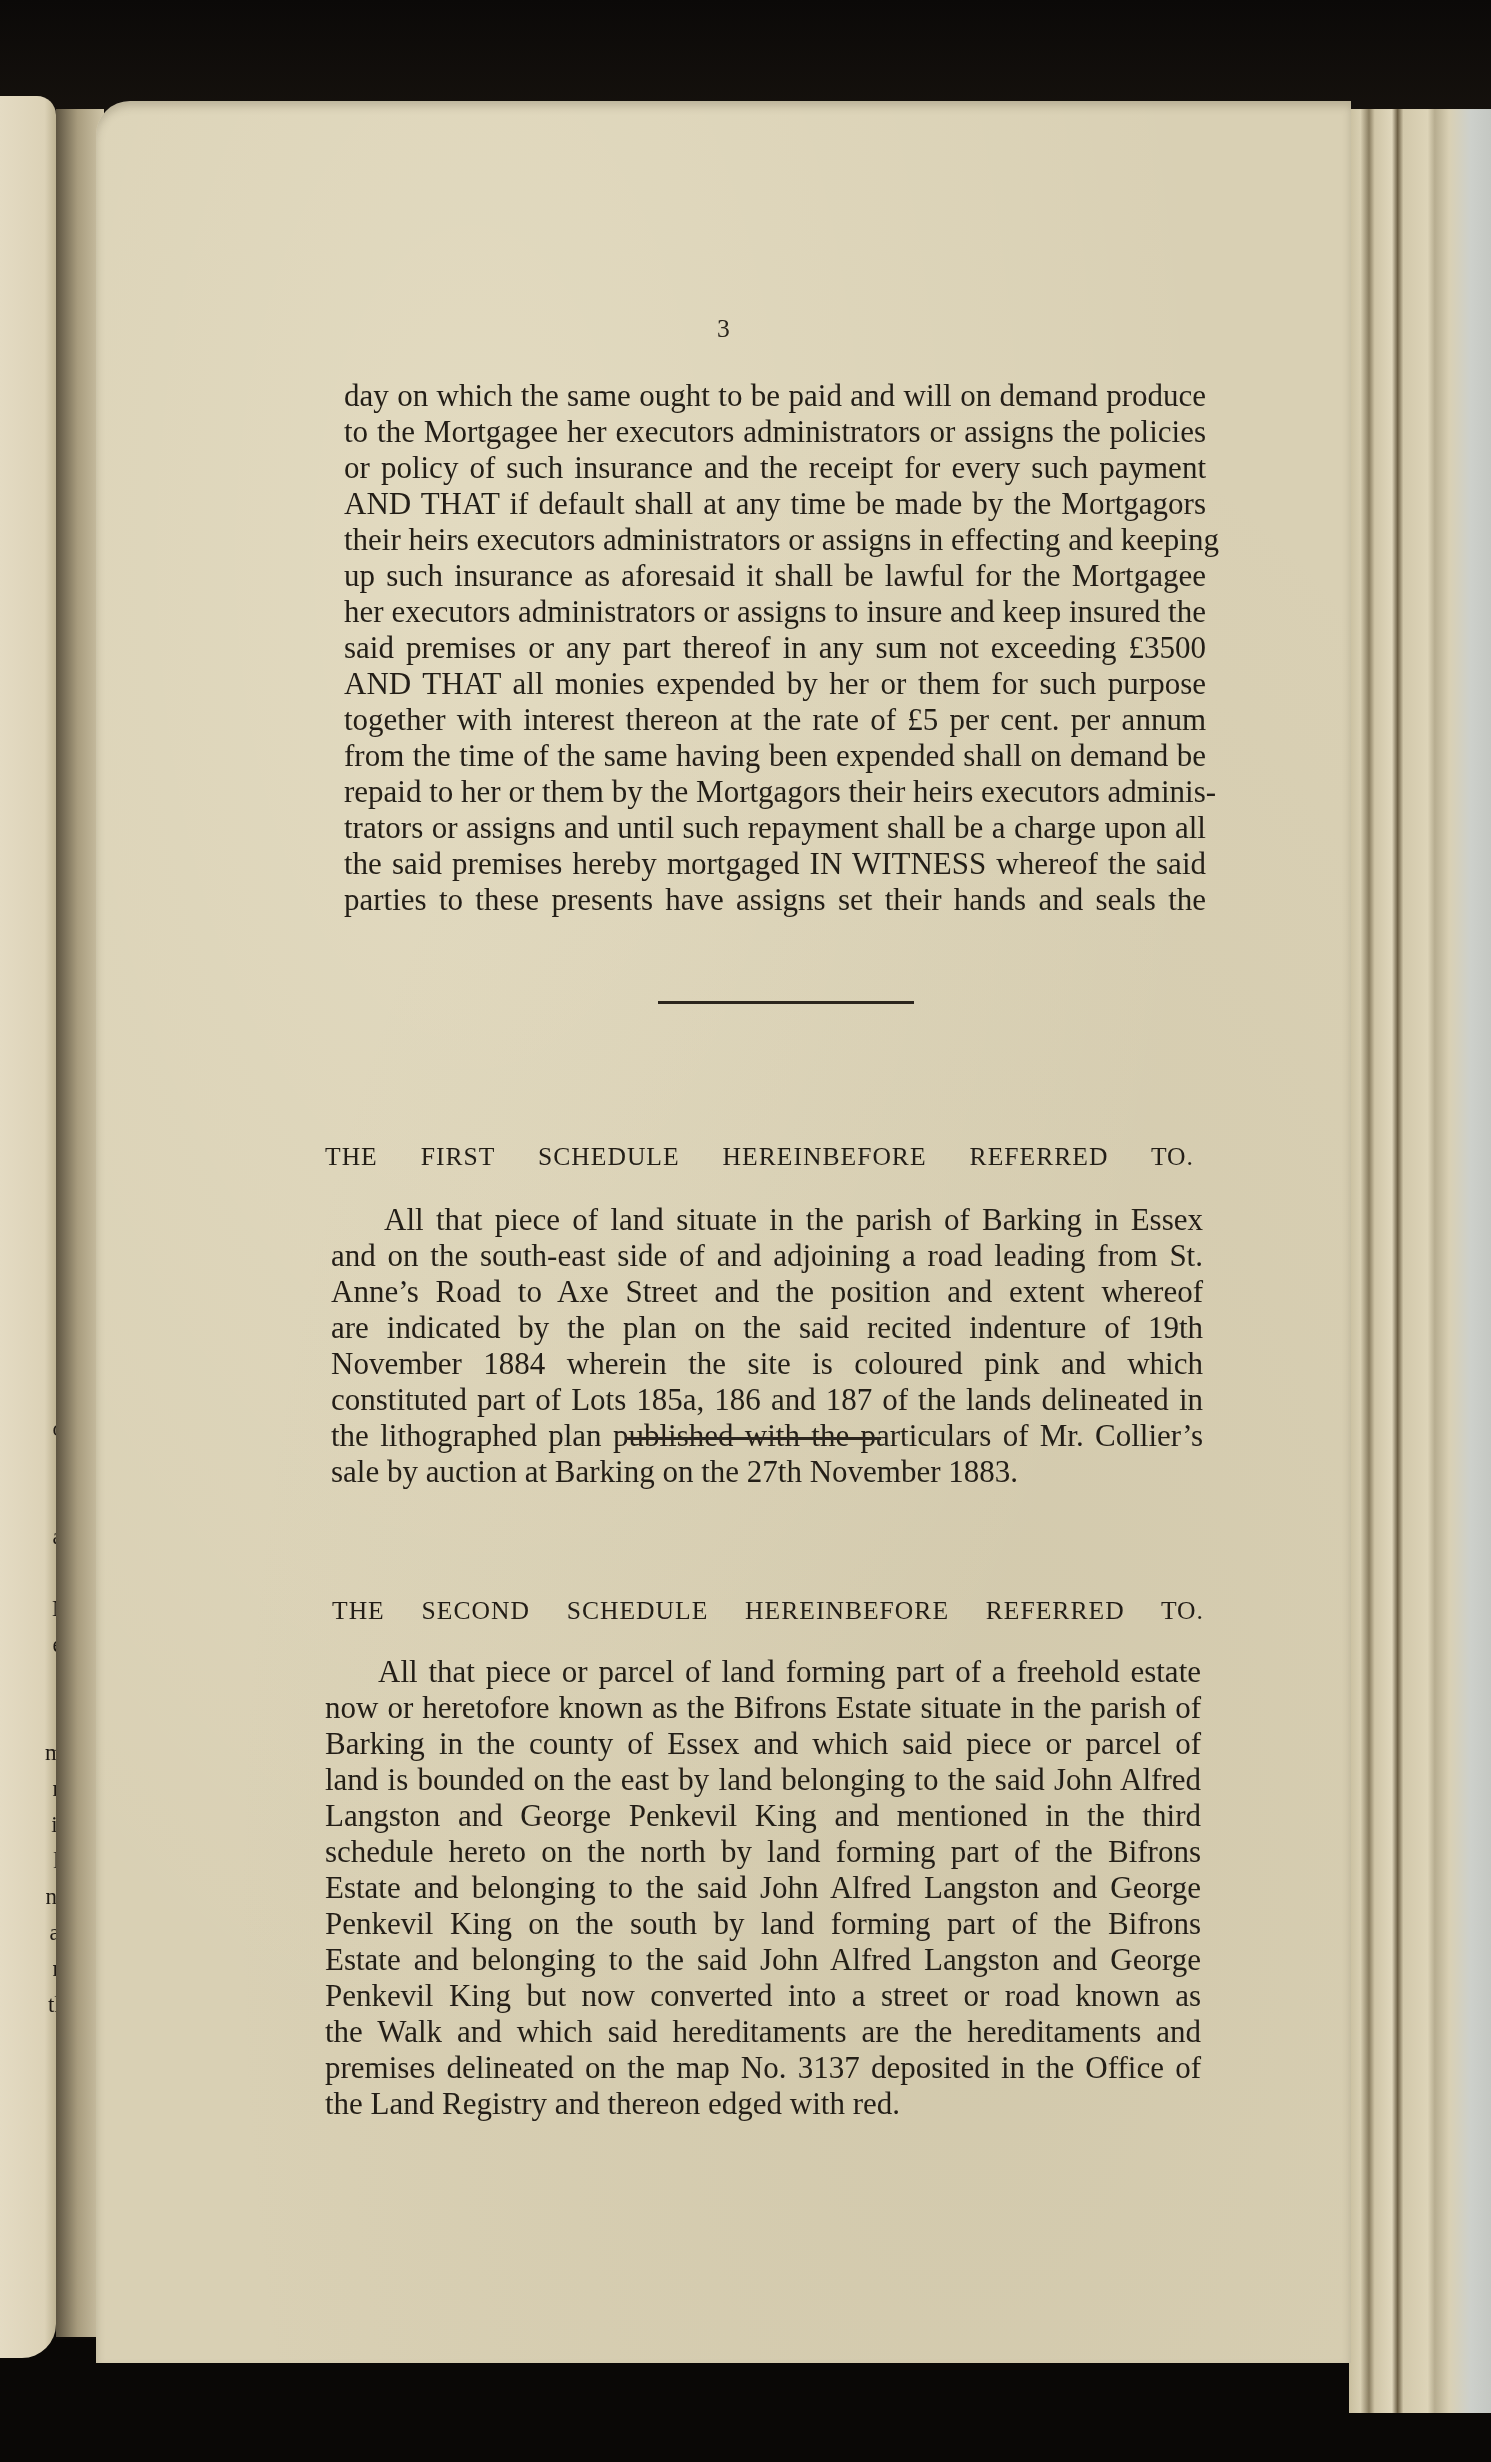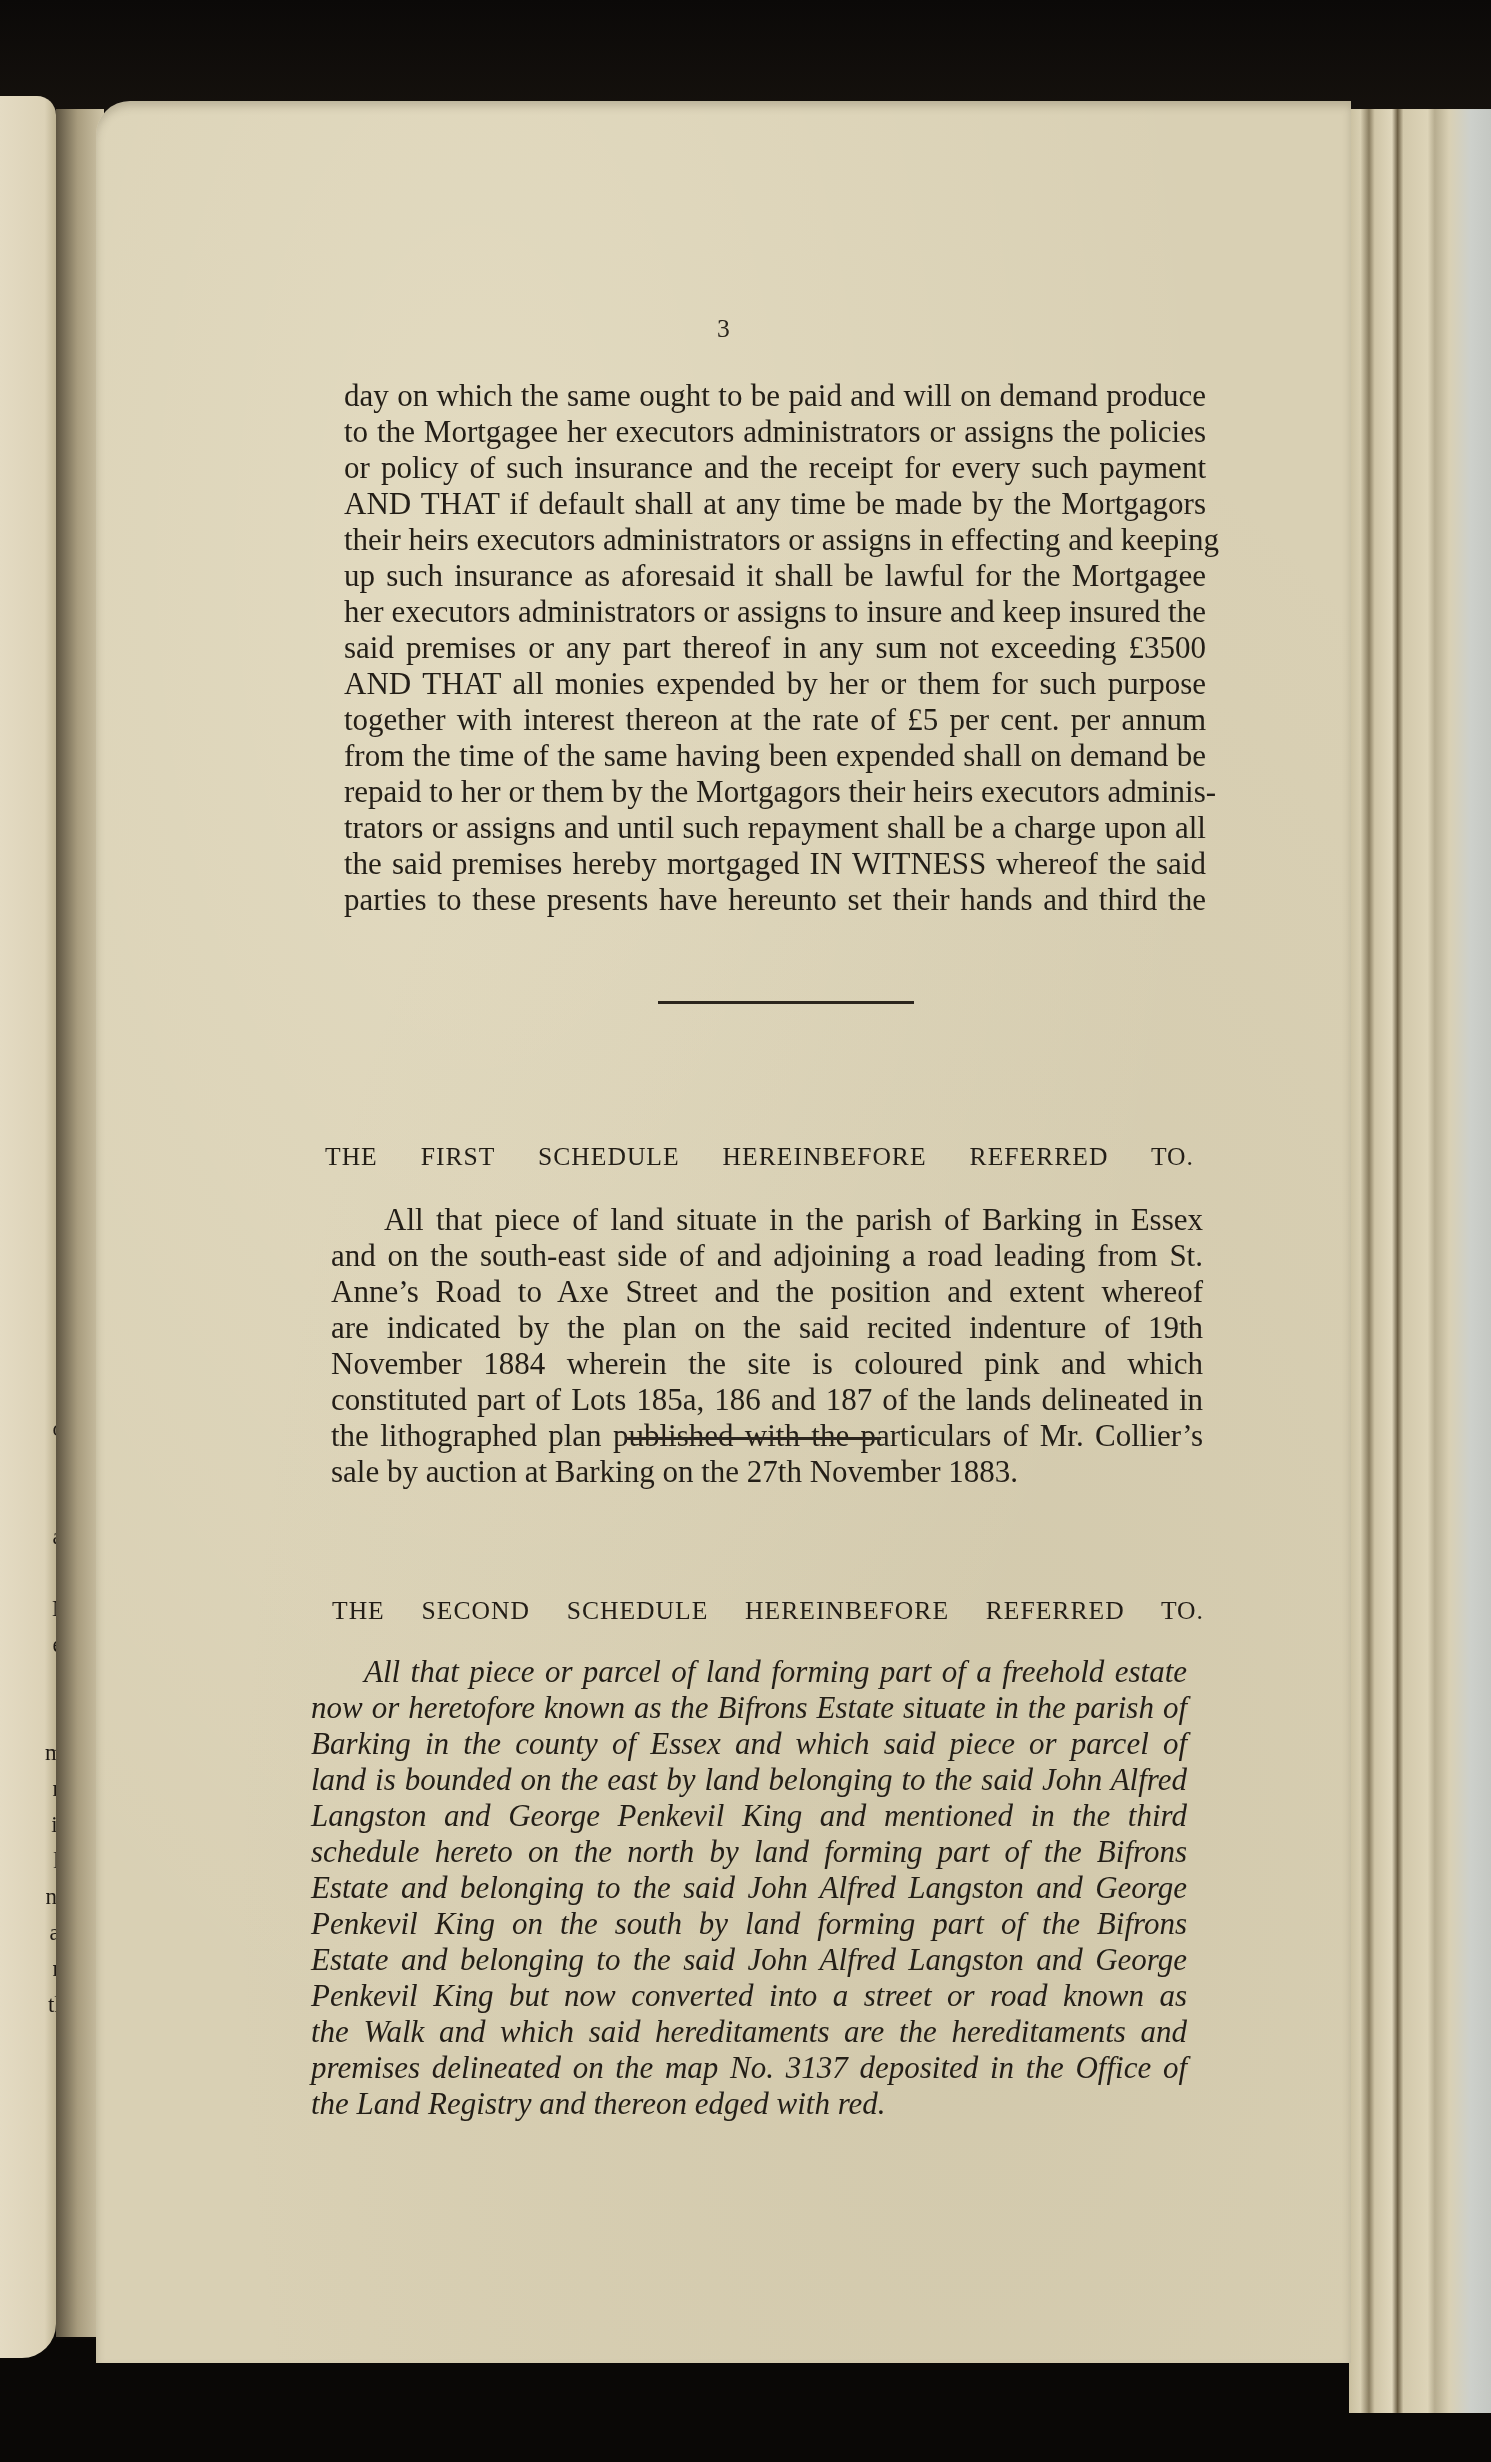--- a/index.html
+++ b/index.html
@@ -148,21 +148,21 @@
       <span class="line">their heirs executors administrators or assigns in effecting and keeping</span>
       <span class="line">up such insurance as aforesaid it shall be lawful for the Mortgagee</span>
       <span class="line">her executors administrators or assigns to insure and keep insured the</span>
       <span class="line">said premises or any part thereof in any sum not exceeding £3500</span>
       <span class="line">AND THAT all monies expended by her or them for such purpose</span>
       <span class="line">together with interest thereon at the rate of £5 per cent. per annum</span>
       <span class="line">from the time of the same having been expended shall on demand be</span>
       <span class="line">repaid to her or them by the Mortgagors their heirs executors adminis-</span>
       <span class="line">trators or assigns and until such repayment shall be a charge upon all</span>
       <span class="line">the said premises hereby mortgaged IN WITNESS whereof the said</span>
-      <span class="line">parties to these presents have hereunto set their hands and third the</span>
+      <span class="line">parties to these presents have assigns set their hands and seals the</span>
     </div>
 
   <div class="rule" style="left:562px; top:900px; width:256px;"></div>
 
   <div class="heading" style="left:229px; top:1041px; width:869px;">THE FIRST SCHEDULE HEREINBEFORE REFERRED TO.</div>
 
   <div class="text-block" id="first-sched" style="left:235px; top:1101px; width:872px;">
       <span class="line indent">All that piece of land situate in the parish of Barking in Essex</span>
       <span class="line">and on the south-east side of and adjoining a road leading from St.</span>
       <span class="line">Anne’s Road to Axe Street and the position and extent whereof</span>
@@ -170,21 +170,21 @@
       <span class="line">November 1884 wherein the site is coloured pink and which</span>
       <span class="line">constituted part of Lots 185a, 186 and 187 of the lands delineated in</span>
       <span class="line">the lithographed plan published with the particulars of Mr. Collier’s</span>
       <span class="line last">sale by auction at Barking on the 27th November 1883.</span>
     </div>
 
   <div class="rule" style="left:529px; top:1336px; width:256px;"></div>
 
   <div class="heading" style="left:236px; top:1495px; width:872px;">THE SECOND SCHEDULE HEREINBEFORE REFERRED TO.</div>
 
-  <div class="text-block" id="second-sched" style="left:215px; top:1553px; width:876px;font-style:italic;">
+  <div class="text-block" id="second-sched" style="left:229px; top:1553px; width:876px;">
       <span class="line indent">All that piece or parcel of land forming part of a freehold estate</span>
       <span class="line">now or heretofore known as the Bifrons Estate situate in the parish of</span>
       <span class="line">Barking in the county of Essex and which said piece or parcel of</span>
       <span class="line">land is bounded on the east by land belonging to the said John Alfred</span>
       <span class="line">Langston and George Penkevil King and mentioned in the third</span>
       <span class="line">schedule hereto on the north by land forming part of the Bifrons</span>
       <span class="line">Estate and belonging to the said John Alfred Langston and George</span>
       <span class="line">Penkevil King on the south by land forming part of the Bifrons</span>
       <span class="line">Estate and belonging to the said John Alfred Langston and George</span>
       <span class="line">Penkevil King but now converted into a street or road known as</span>

